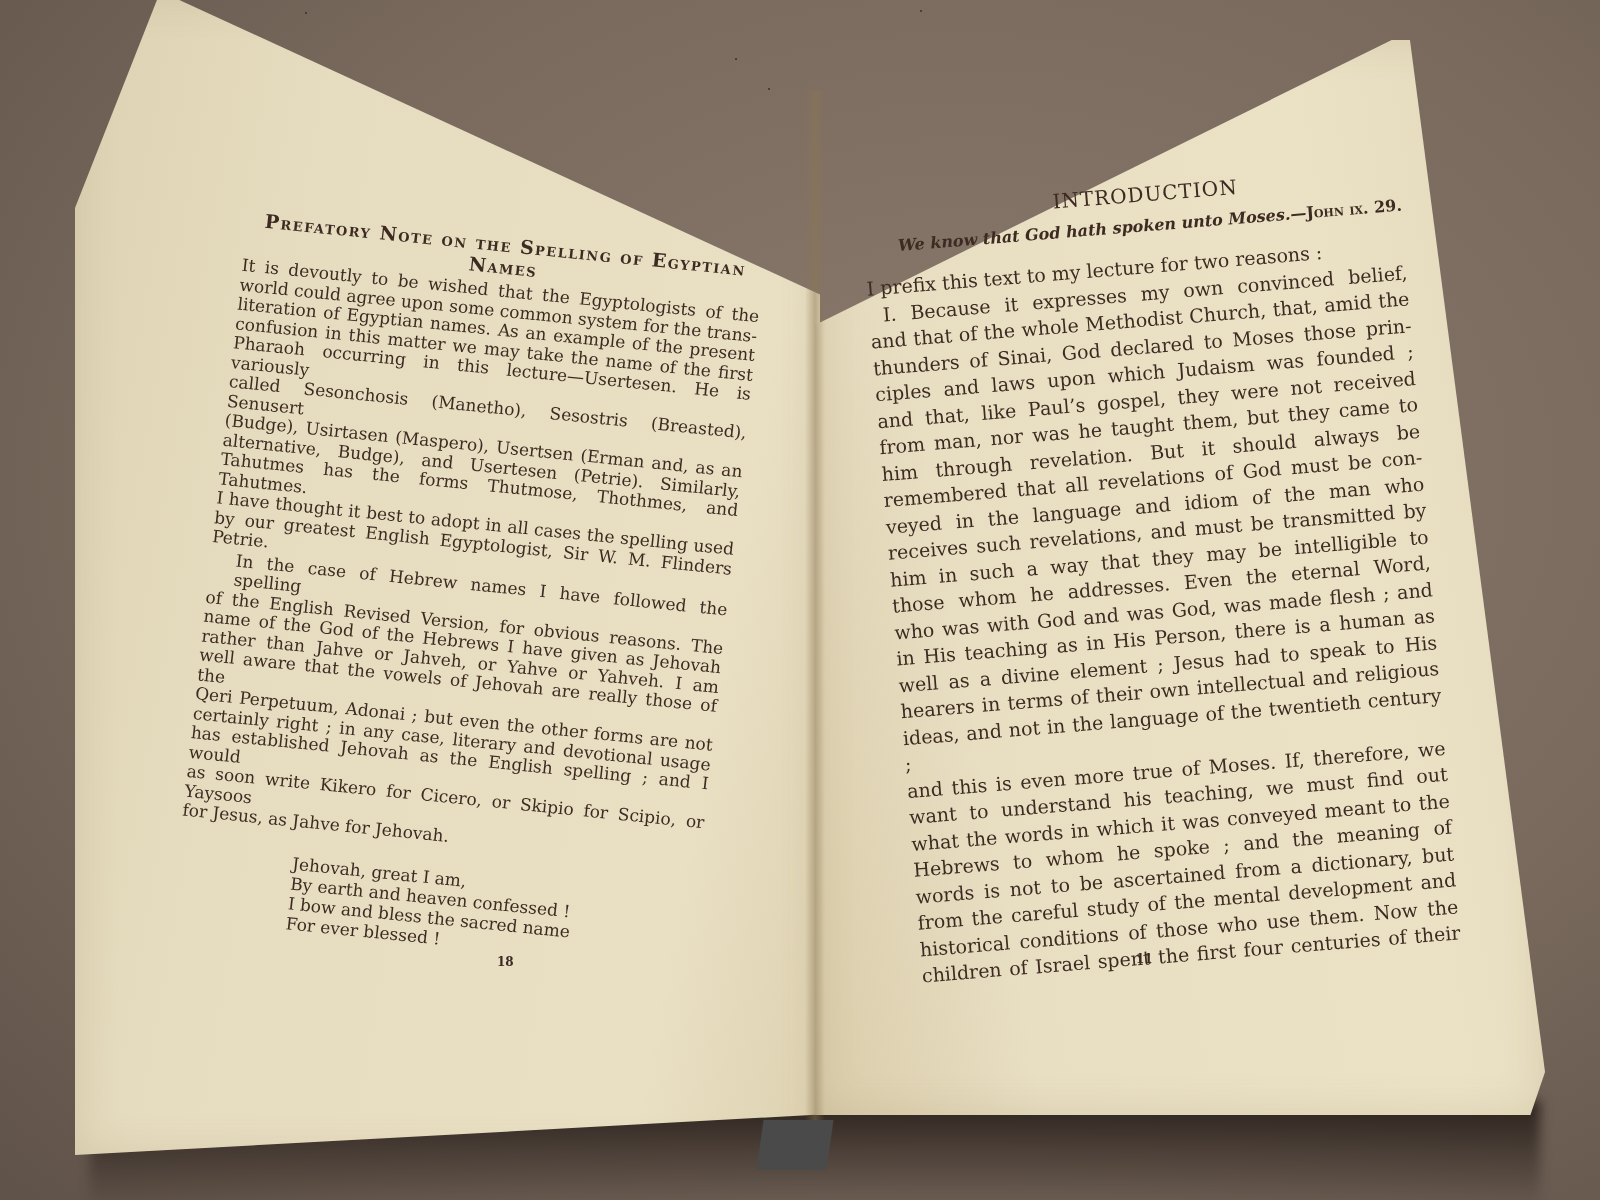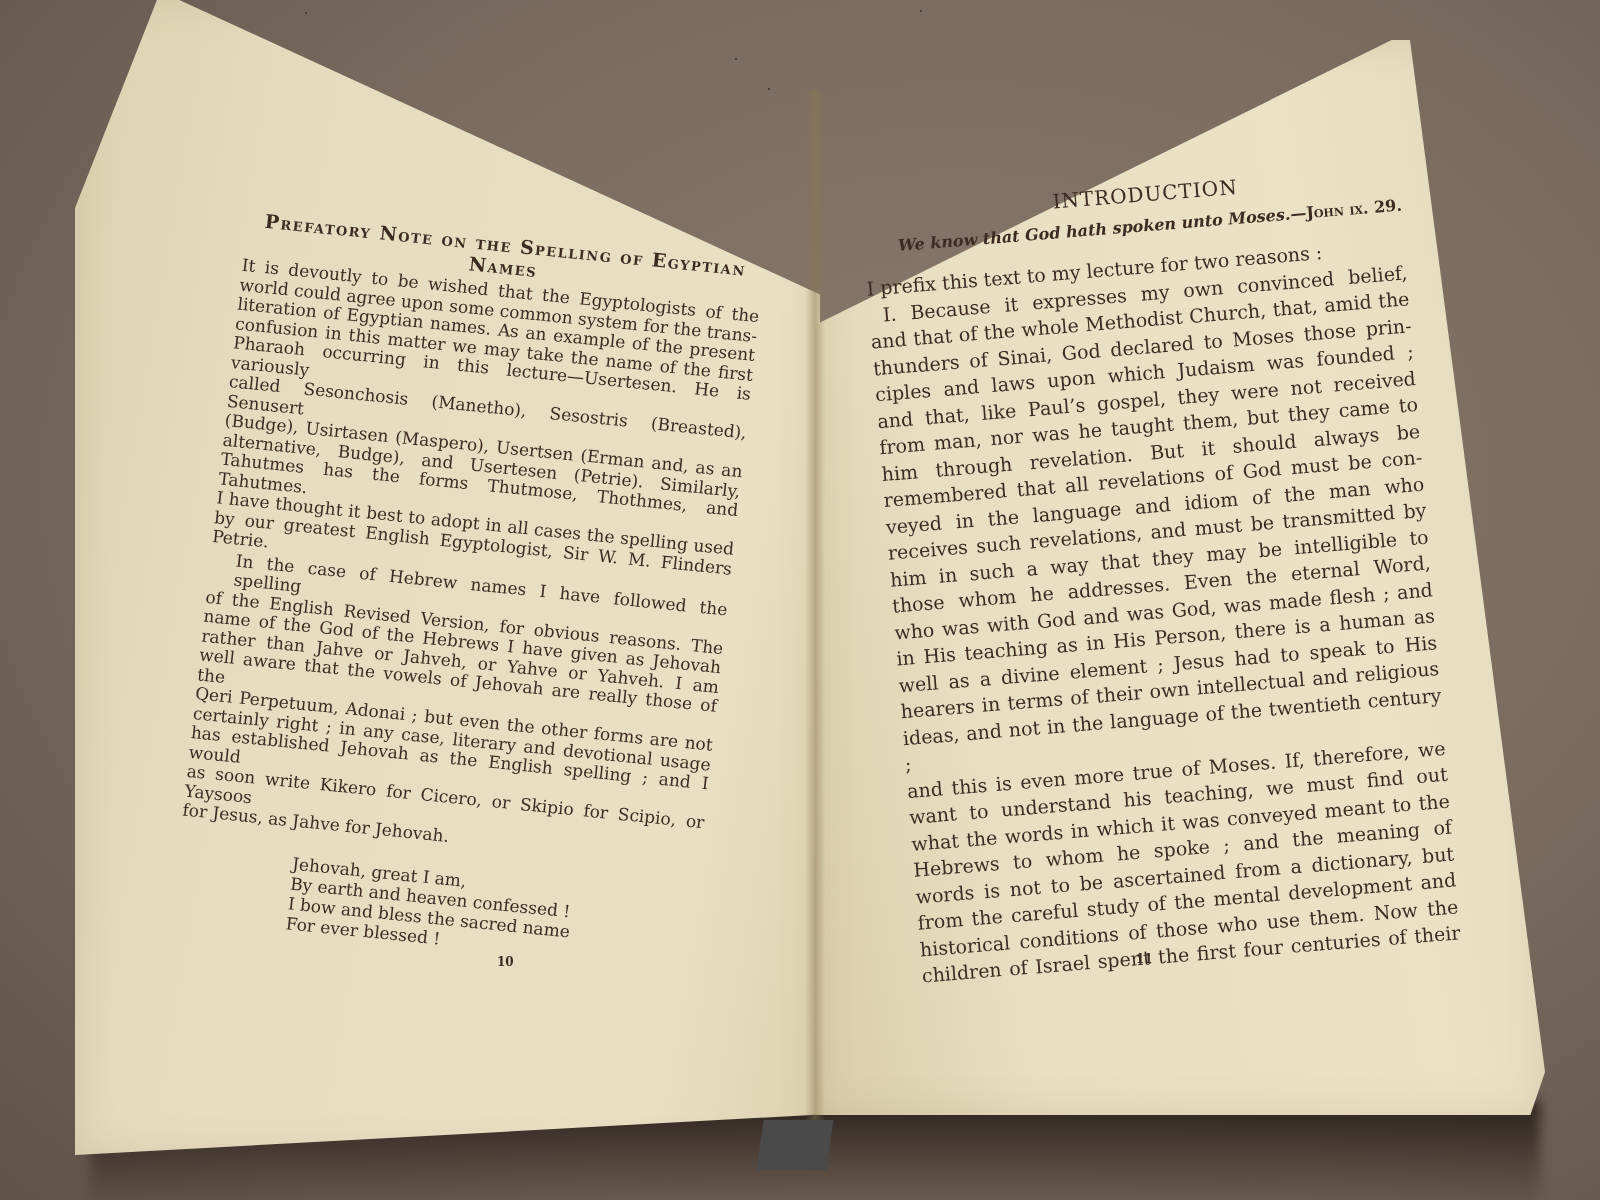--- a/index.html
+++ b/index.html
@@ -124,21 +124,21 @@
     <span class="line">for Jesus, as Jahve for Jehovah.</span>
   </div>
   <div class="verse">
     <span class="line">Jehovah, great I am,</span>
     <span class="line">By earth and heaven confessed !</span>
     <span class="line">I bow and bless the sacred name</span>
     <span class="line">For ever blessed !</span>
   </div>
 </div>
 
-<div class="page-number pn-left">10</div>
+<div class="page-number pn-left">18</div>
 
 <div class="text-block right-block">
   <div class="heading-right">INTRODUCTION</div>
   <div class="epigraph">
     <span>We know that God hath spoken unto Moses.—</span><span class="ref">John ix. 29.</span>
   </div>
   <div class="rpara">
     <span class="line">I prefix this text to my lecture for two reasons :</span>
     <span class="just" style="padding-left:14px">I. Because it expresses my own convinced belief,</span>
     <span class="just">and that of the whole Methodist Church, that, amid the</span>

